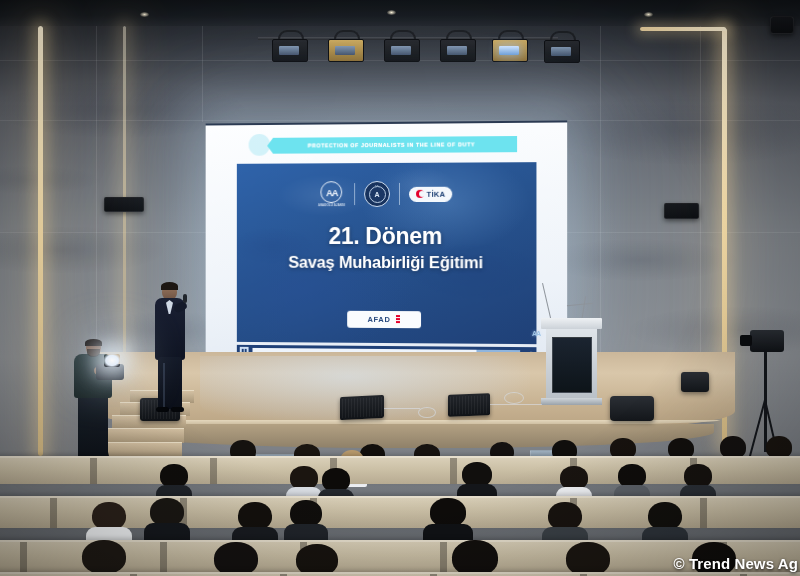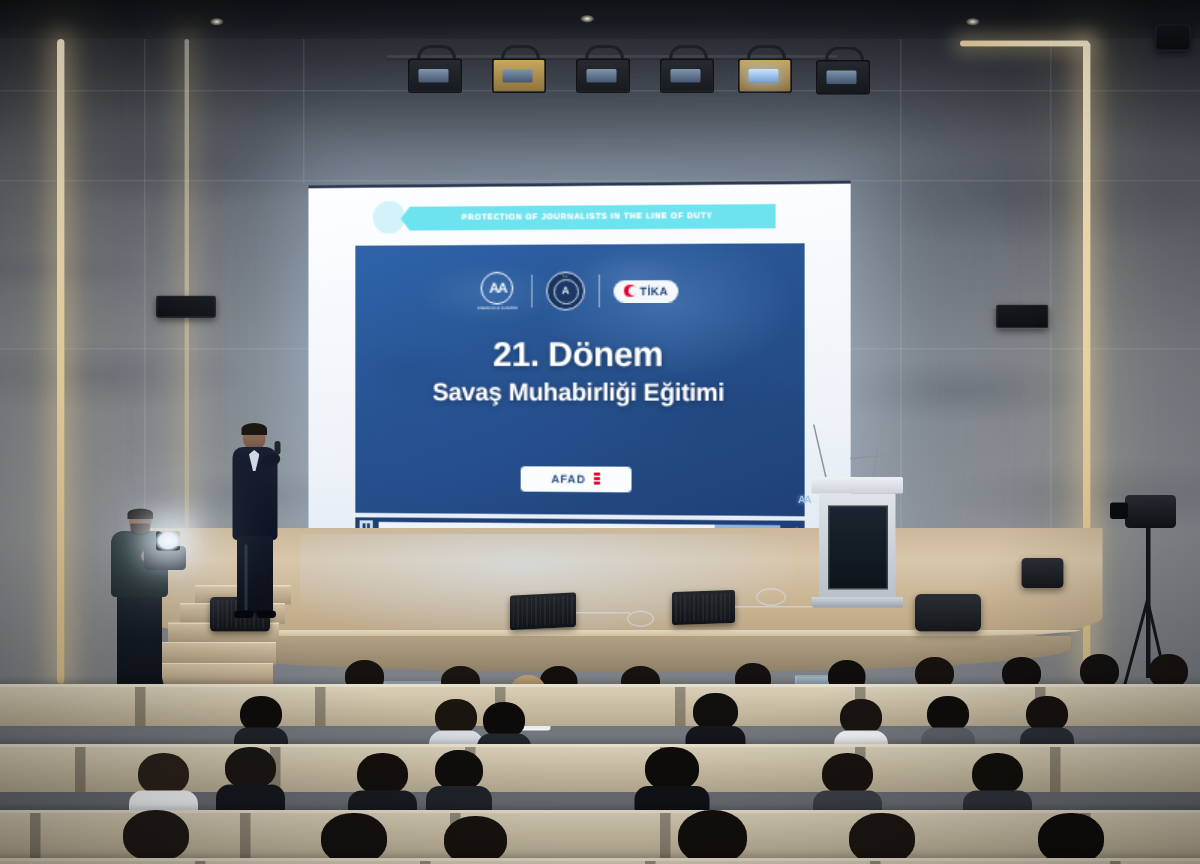--- a/index.html
+++ b/index.html
@@ -586,14 +586,18 @@
       <div class="seatgap" style="left:150px;"></div>
       <div class="seatgap" style="left:300px;"></div>
         <div class="seatgap" style="left:450px;"></div>
       <div class="seatgap" style="left:600px;"></div>
         <div class="seatgap" style="left:760px;"></div>
     </div>
   </div>
 
   <div class="vignette"></div>
 
+  <div class="watermark">
+    <span class="wm-c">©</span>
+    <span>Trend News Ag</span>
+  </div>
 
 </div>
 
 </body></html>

